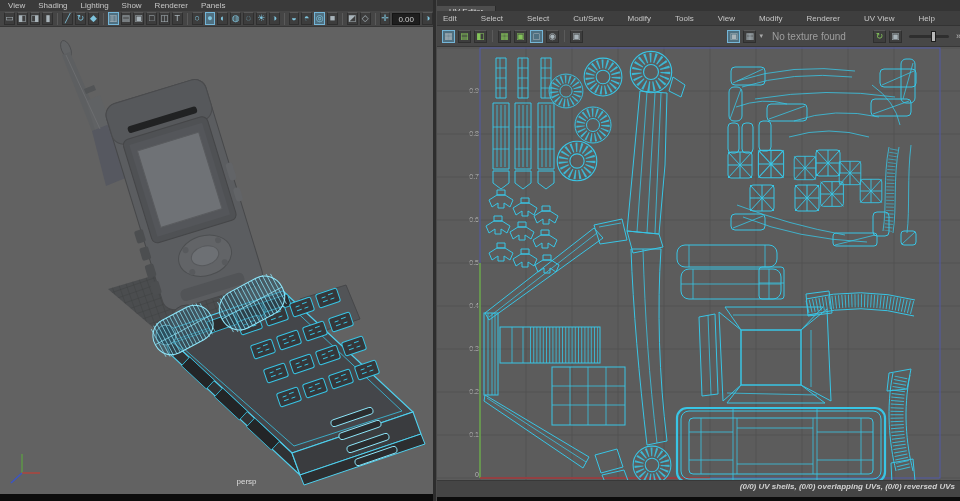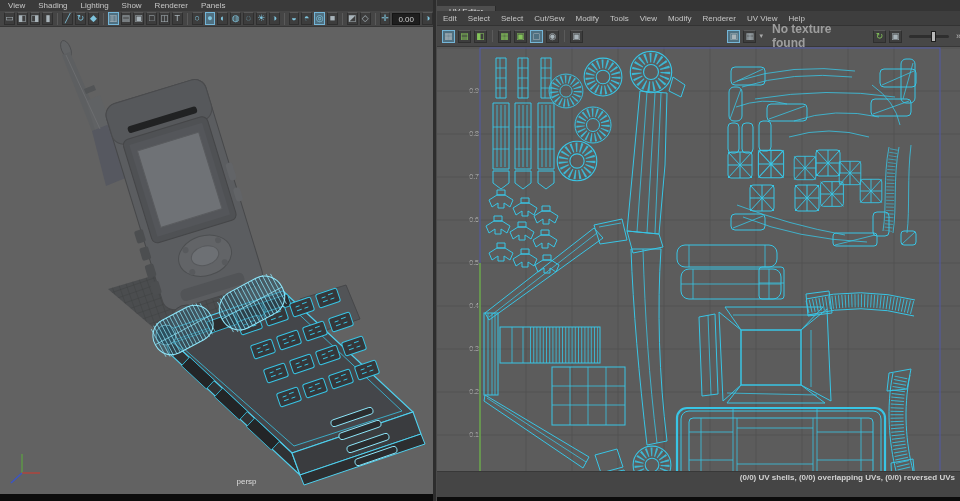--- a/index.html
+++ b/index.html
@@ -18,35 +18,35 @@
   .num-field{width:34px;height:12px;background:#1f1f1f;color:#cfcfcf;font-size:8px;text-align:center;line-height:12px;border:1px solid #151515;}
   #viewport{position:absolute;left:0;top:27px;width:493px;height:467px;background:#626262;}
   #persp-label{position:absolute;left:50%;bottom:8px;transform:translateX(-50%);font-size:8px;color:#dcdcdc;}
   #left-bottom-bar{position:absolute;left:0;bottom:0;width:100%;height:7px;background:#0c0c0c;}
   
   #panel-divider{position:absolute;left:433px;top:0;width:4px;height:501px;background:#2d2d2d;border-right:1px solid #4a4a4a;}
   
   #right-panel{position:absolute;left:437px;top:0;width:523px;height:501px;background:#5c5c5c;}
   .uv-titlebar{position:absolute;left:0;top:0;width:100%;height:11px;background:#343434;}
   .uv-tab{display:inline-block;height:11px;background:#4e4e4e;color:#d8d8d8;font-size:8px;line-height:11px;padding:0 12px;border-right:1px solid #2a2a2a;}
-  .uv-menubar{position:absolute;left:0;top:11px;width:100%;height:15px;background:#3e3e3e;display:flex;align-items:center;gap:11px;padding-left:6px;border-bottom:1px solid #333;}
+  .uv-menubar{position:absolute;left:0;top:11px;width:100%;height:15px;background:#3e3e3e;display:flex;align-items:center;gap:24px;padding-left:6px;border-bottom:1px solid #333;}
   .uv-menubar span{font-size:8px;color:#c6c6c6;}
   .uv-toolbar{position:absolute;left:0;top:26px;width:100%;height:21px;background:#474747;border-bottom:1px solid #383838;display:flex;align-items:center;gap:3px;padding-left:5px;}
-  .tex-status{font-size:12px;color:#9e9e9e;margin:18px 6px;width:92px;font-weight:bold;}
+  .tex-status{font-size:10px;color:#9e9e9e;margin:18px 6px;width:92px;}
   .caret{font-size:7px;color:#aaa;}
   .slider{position:relative;width:40px;height:3px;background:#2e2e2e;border-radius:2px;margin:0 4px;}
   .slider .handle{position:absolute;left:55%;top:-4px;width:5px;height:11px;background:#b9b9b9;border:1px solid #1e1e1e;}
   .expand{font-size:9px;color:#bbb;letter-spacing:-1px;}
   .spacer{flex:1;}
   #uv-canvas{position:absolute;left:0;top:47px;width:523px;height:438px;background:#5c5c5c;overflow:hidden;}
   .tick{position:absolute;font-size:7px;color:#b2b2b2;}
   .tick.y{width:20px;text-align:right;}
   .tick.x{width:20px;text-align:center;}
   #uv-svg{position:absolute;left:0;top:0;}
-  #uv-statusbar{position:absolute;left:0;bottom:4px;width:100%;height:26px;background:#454545;border-top:1px solid #383838;color:#d2d2d2;font-size:8px;font-weight:bold;text-align:right;line-height:12px;padding-right:5px;}
+  #uv-statusbar{position:absolute;left:0;bottom:4px;width:100%;height:17px;background:#454545;border-top:1px solid #383838;color:#d2d2d2;font-size:8px;font-weight:bold;text-align:right;line-height:12px;padding-right:5px;font-style:italic;}
   #right-bottom-bar{position:absolute;left:0;bottom:0;width:100%;height:4px;background:#0c0c0c;}
   
   .s{stroke:#38c5e5;fill:none;stroke-width:1;}
   .sb{stroke:#8ee7fb;fill:none;stroke-width:1.1;}
   .thin{stroke-width:0.8;}
 </style>
 </head>
 <body>
 
 <div id="app">

